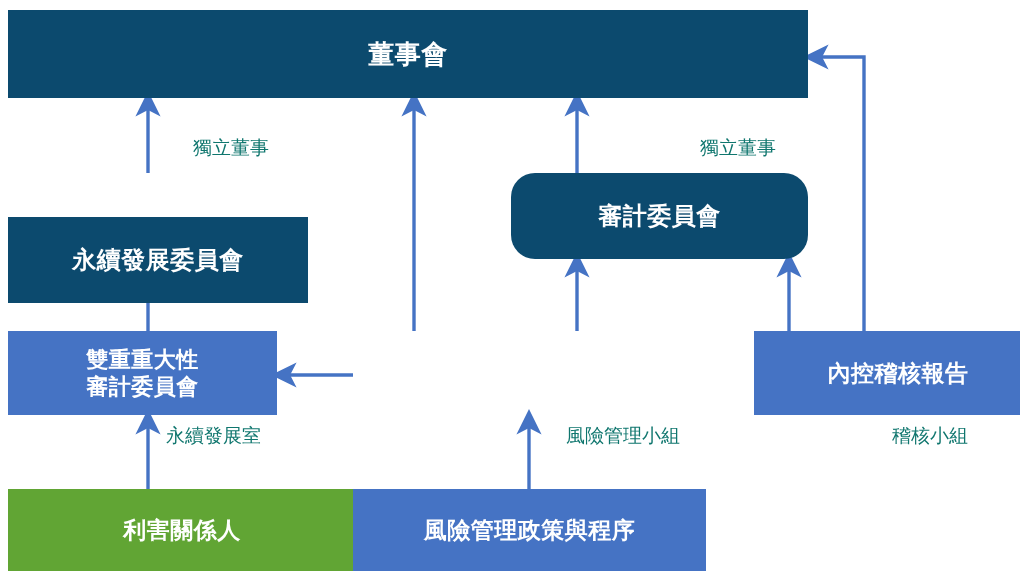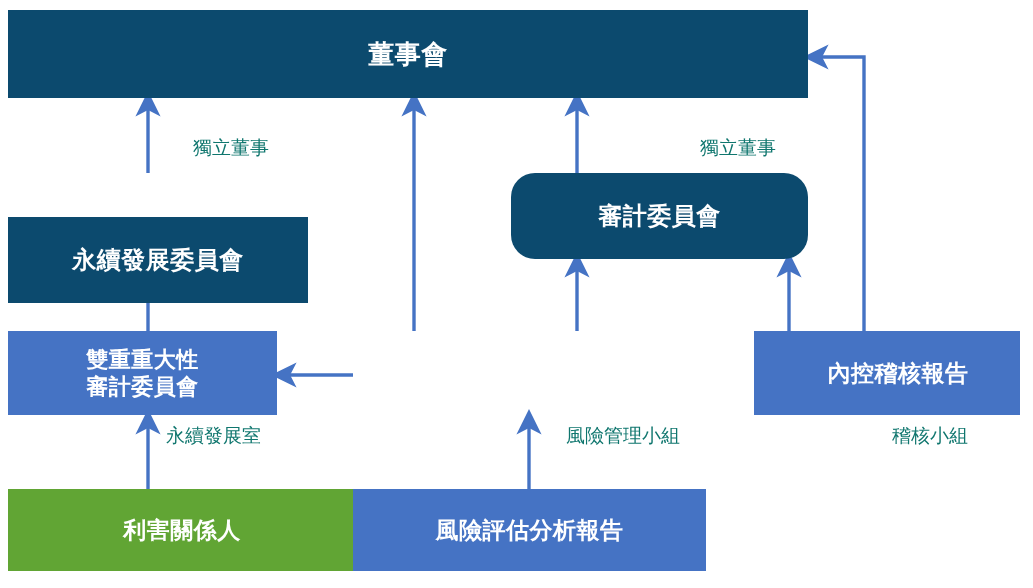--- a/index.html
+++ b/index.html
@@ -112,21 +112,21 @@
   <div class="node purple" style="left:511px; top:173px; width:297px; height:86px; font-size:24px;border-radius:24px;">審計委員會</div>
 
   <div class="node blue" style="left:8px; top:331px; width:269px; height:84px; font-size:22px;">雙重重大性
 審計委員會</div>
 
 
   <div class="node blue" style="left:754px; top:331px; width:266px; height:84px; font-size:23px;padding-left:22px;">內控稽核報告</div>
 
   <div class="node green" style="left:8px; top:489px; width:348px; height:82px; font-size:23px;">利害關係人</div>
 
-  <div class="node blue" style="left:353px; top:489px; width:353px; height:82px; font-size:23px;">風險評估分析報告</div>
+  <div class="node blue" style="left:353px; top:489px; width:353px; height:82px; font-size:23px;">風險管理政策與程序</div>
 
   <div class="edge-label" style="left:193px; top:138px;">獨立董事</div>
 
   <div class="edge-label" style="left:700px; top:138px;">獨立董事</div>
 
   <div class="edge-label" style="left:166px; top:426px;">永續發展室</div>
 
   <div class="edge-label" style="left:566px; top:426px;">風險管理小組</div>
 
   <div class="edge-label" style="left:892px; top:426px;">稽核小組</div>

